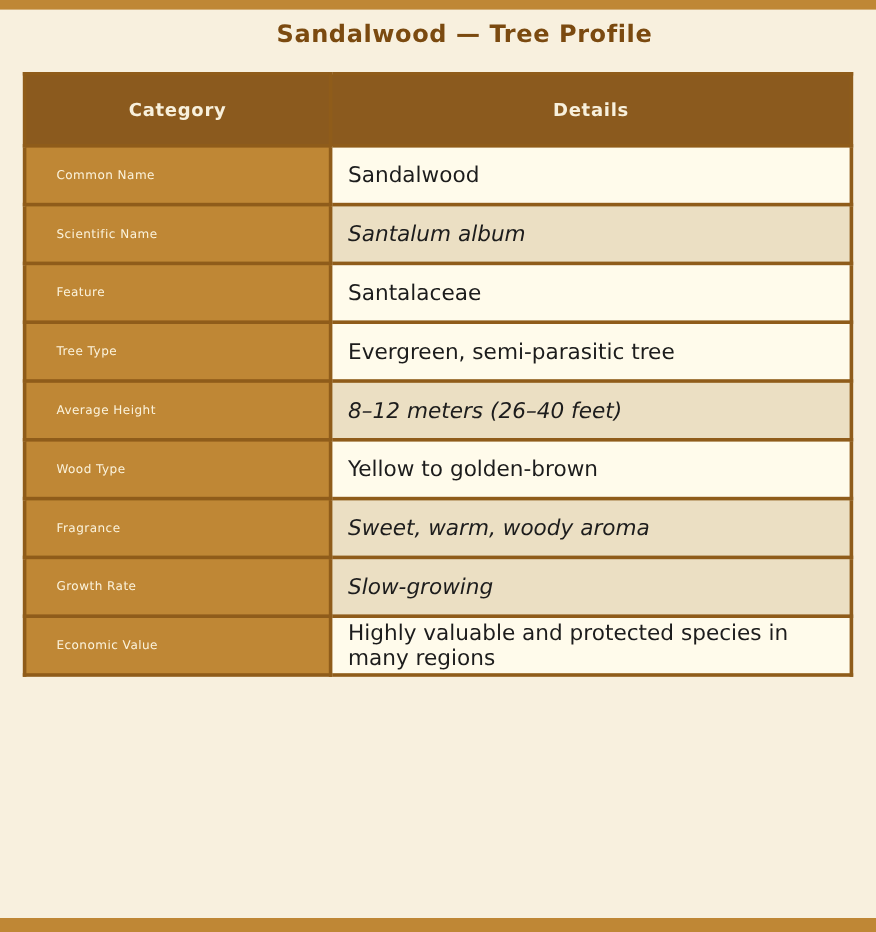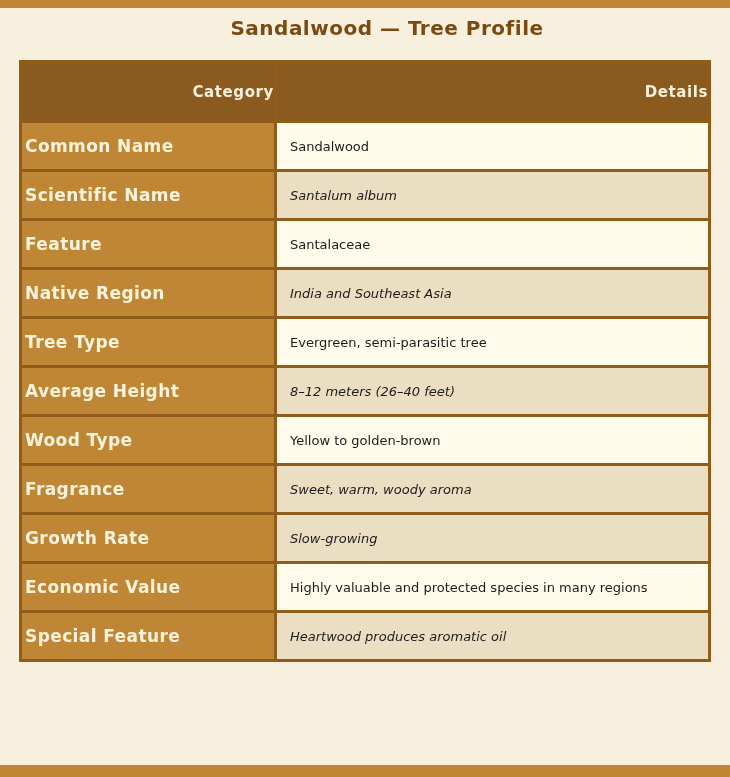--- a/index.html
+++ b/index.html
@@ -55,37 +55,37 @@
   table.profile th, table.profile td {
     border: 3px solid var(--table-border);
   }
   table.profile th {
     height: 60px;
     background: var(--header-bg);
     color: var(--header-text);
     font-size: 15px;
     font-weight: bold;
     letter-spacing: 0.6px;
-    text-align: right;
+    text-align: center;
     vertical-align: middle;
   }
   th.col-category { width: 255px; }
   td.category-cell {
     height: 49px;
     background: var(--category-bg);
     color: var(--category-text);
-    font-size: 17px;
-    font-weight: bold;
+    font-size: 10px;
+    font-weight: normal;
     letter-spacing: 0.4px;
-    padding-left: 3px;
+    padding-left: 25px;
     vertical-align: middle;
   }
   td.details-cell {
     color: var(--detail-text);
-    font-size: 13px;
+    font-size: 18px;
     padding-left: 13px;
     vertical-align: middle;
   }
   tr.row-odd td.details-cell { background: var(--row-odd-bg); }
   tr.row-even td.details-cell { background: var(--row-even-bg); font-style: italic; }
 </style>
 </head>
 <body>
 
 <div class="accent-bar top"></div>
@@ -105,24 +105,20 @@
         <td class="details-cell">Sandalwood</td>
       </tr>
       <tr class="row-even">
         <td class="category-cell">Scientific Name</td>
         <td class="details-cell">Santalum album</td>
       </tr>
       <tr class="row-odd">
         <td class="category-cell">Feature</td>
         <td class="details-cell">Santalaceae</td>
       </tr>
-      <tr class="row-even">
-        <td class="category-cell">Native Region</td>
-        <td class="details-cell">India and Southeast Asia</td>
-      </tr>
       <tr class="row-odd">
         <td class="category-cell">Tree Type</td>
         <td class="details-cell">Evergreen, semi-parasitic tree</td>
       </tr>
       <tr class="row-even">
         <td class="category-cell">Average Height</td>
         <td class="details-cell">8–12 meters (26–40 feet)</td>
       </tr>
       <tr class="row-odd">
         <td class="category-cell">Wood Type</td>
@@ -133,20 +129,16 @@
         <td class="details-cell">Sweet, warm, woody aroma</td>
       </tr>
       <tr class="row-even">
         <td class="category-cell">Growth Rate</td>
         <td class="details-cell">Slow-growing</td>
       </tr>
       <tr class="row-odd">
         <td class="category-cell">Economic Value</td>
         <td class="details-cell">Highly valuable and protected species in many regions</td>
       </tr>
-      <tr class="row-even">
-        <td class="category-cell">Special Feature</td>
-        <td class="details-cell">Heartwood produces aromatic oil</td>
-      </tr>
     </tbody>
 </table>
 
 <div class="accent-bar bottom"></div>
 
 </body></html>

